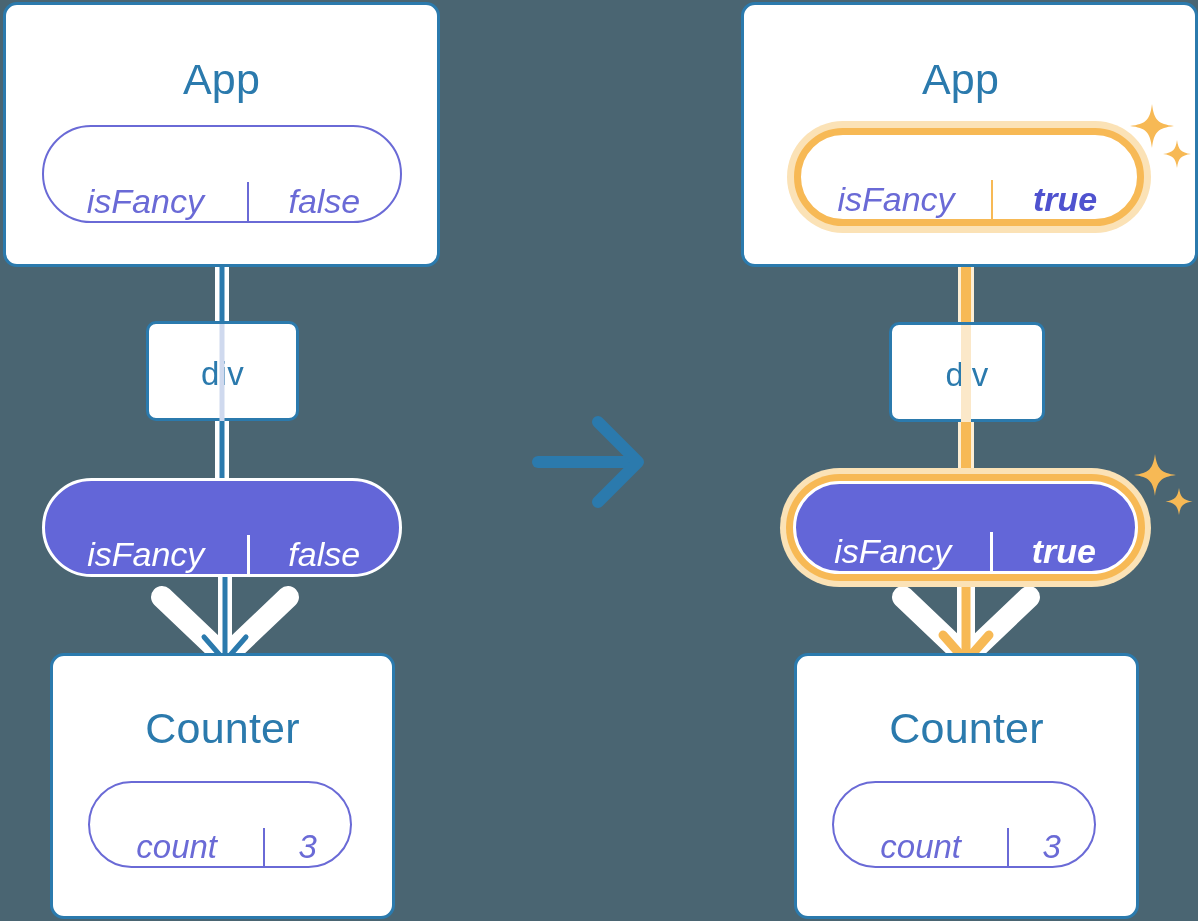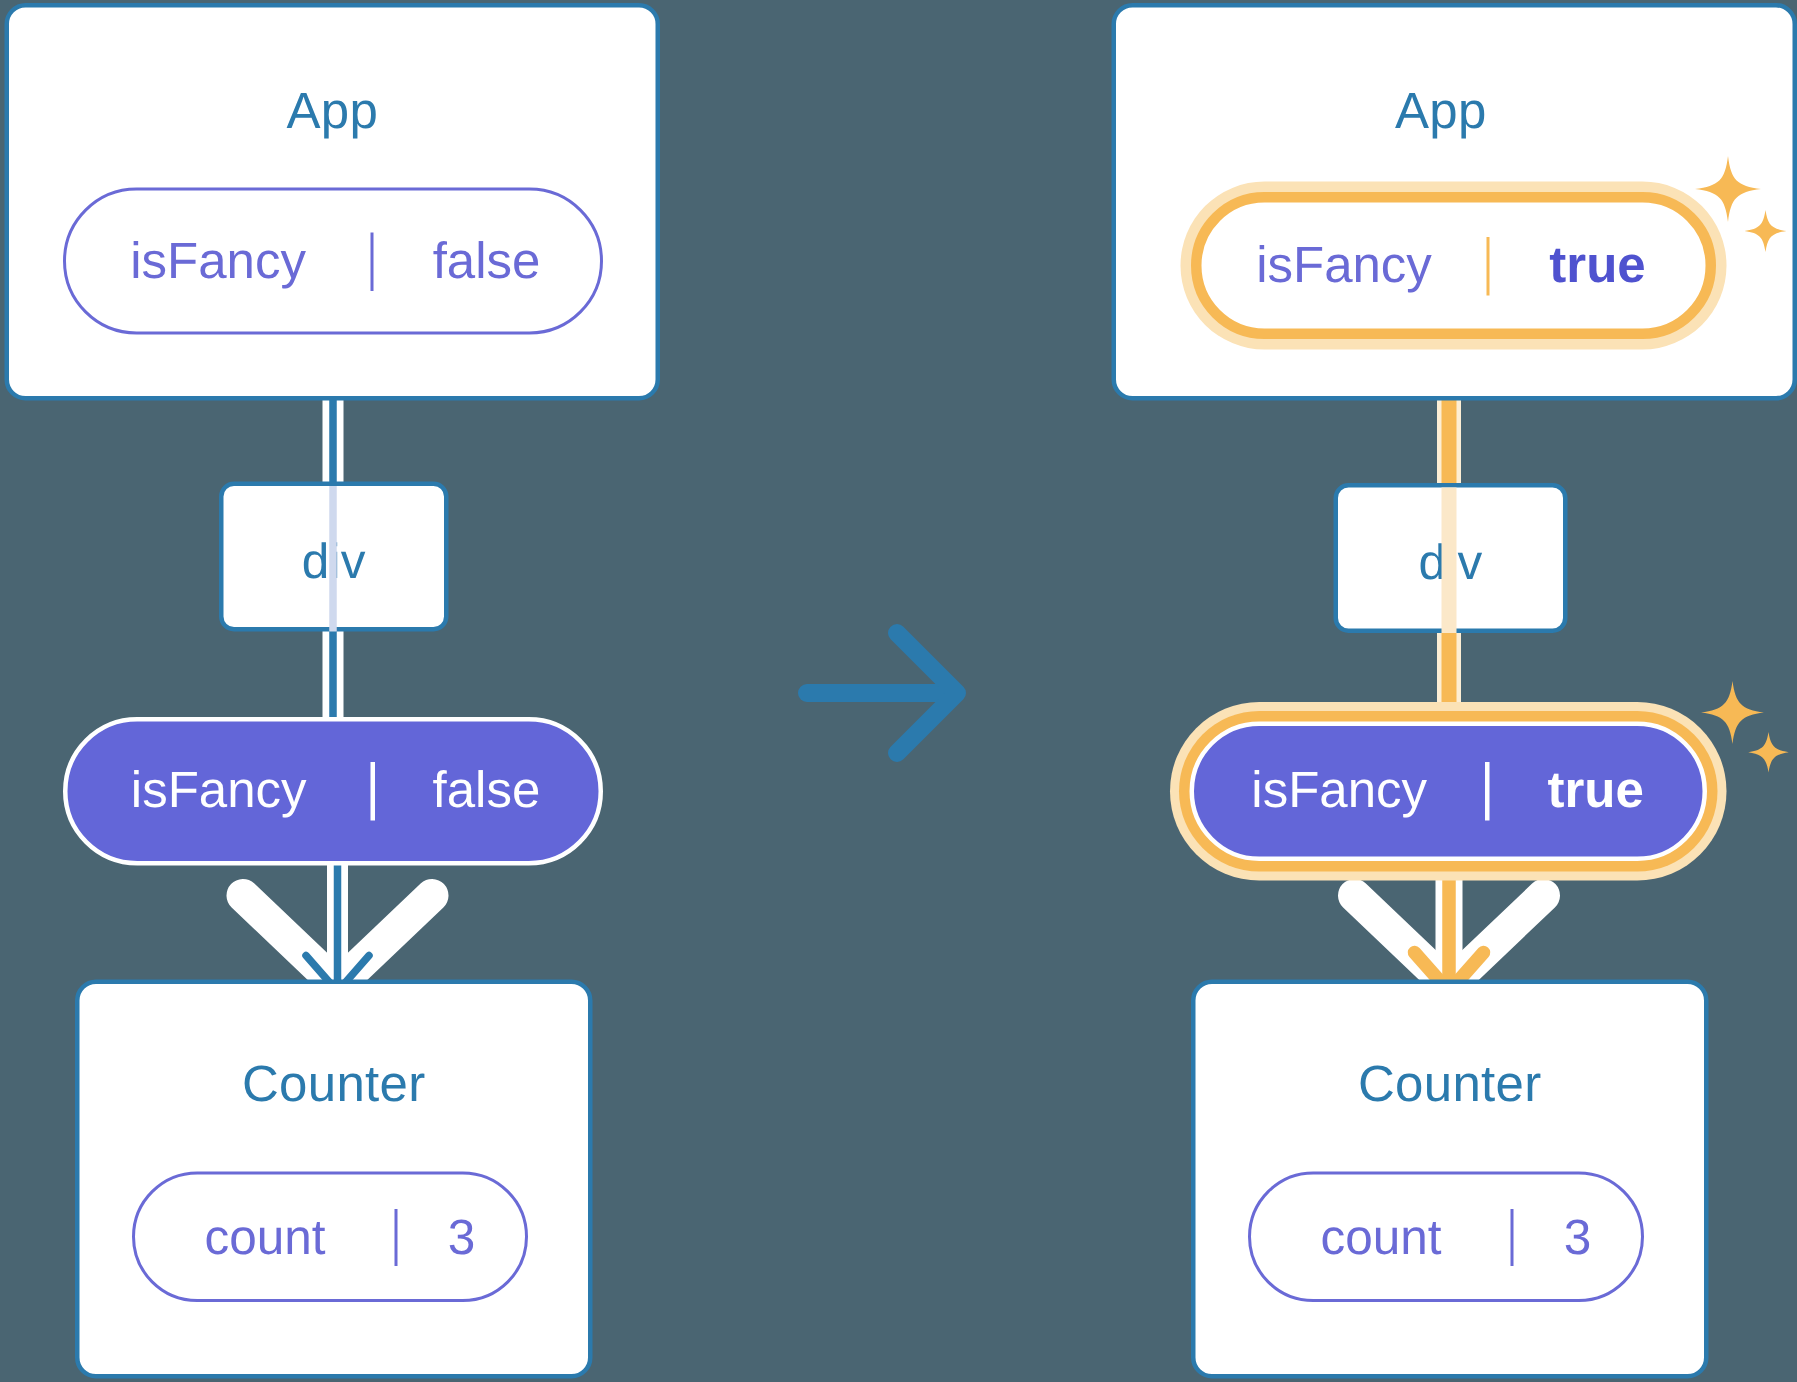--- a/index.html
+++ b/index.html
@@ -18,33 +18,34 @@
     border:3px solid #2b7aad;
     border-radius:14px;
     box-sizing:border-box;
     z-index:5;
   }
   .cbox .title{
     position:absolute;
     left:0;right:0;
     text-align:center;
     color:#2b7aad;
-    font-size:34px;
+    font-size:43px;
     letter-spacing:.2px;
     white-space:nowrap;
   }
 
   
   .pill{
     position:absolute;
     display:flex;
-    align-items:center;
+    align-items:flex-end;
     box-sizing:border-box;
     border-radius:999px;
     z-index:6;
+    font-style:italic;
   }
   .pill .key,.pill .val{
     display:flex;align-items:center;justify-content:center;
     box-sizing:border-box;
     white-space:nowrap;
   }
 
   
   .pill.outline{
     background:#ffffff;

